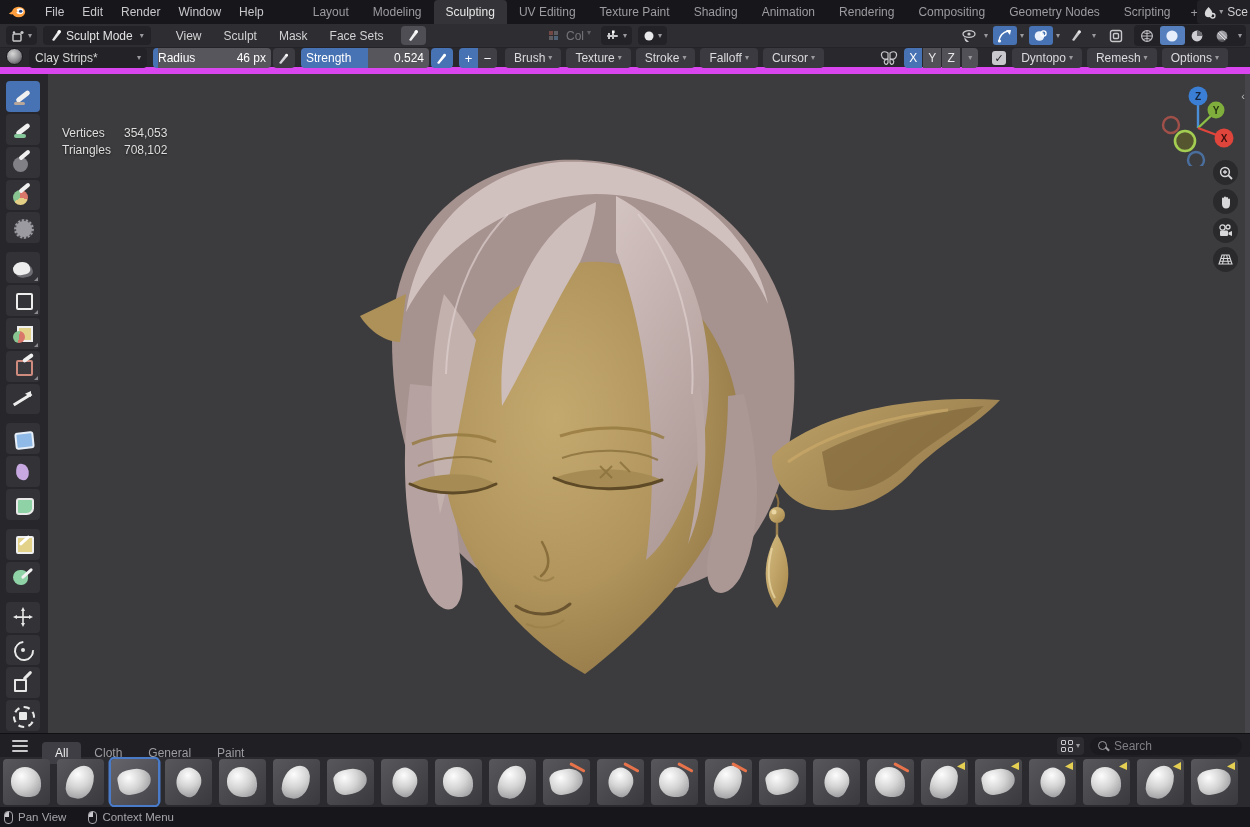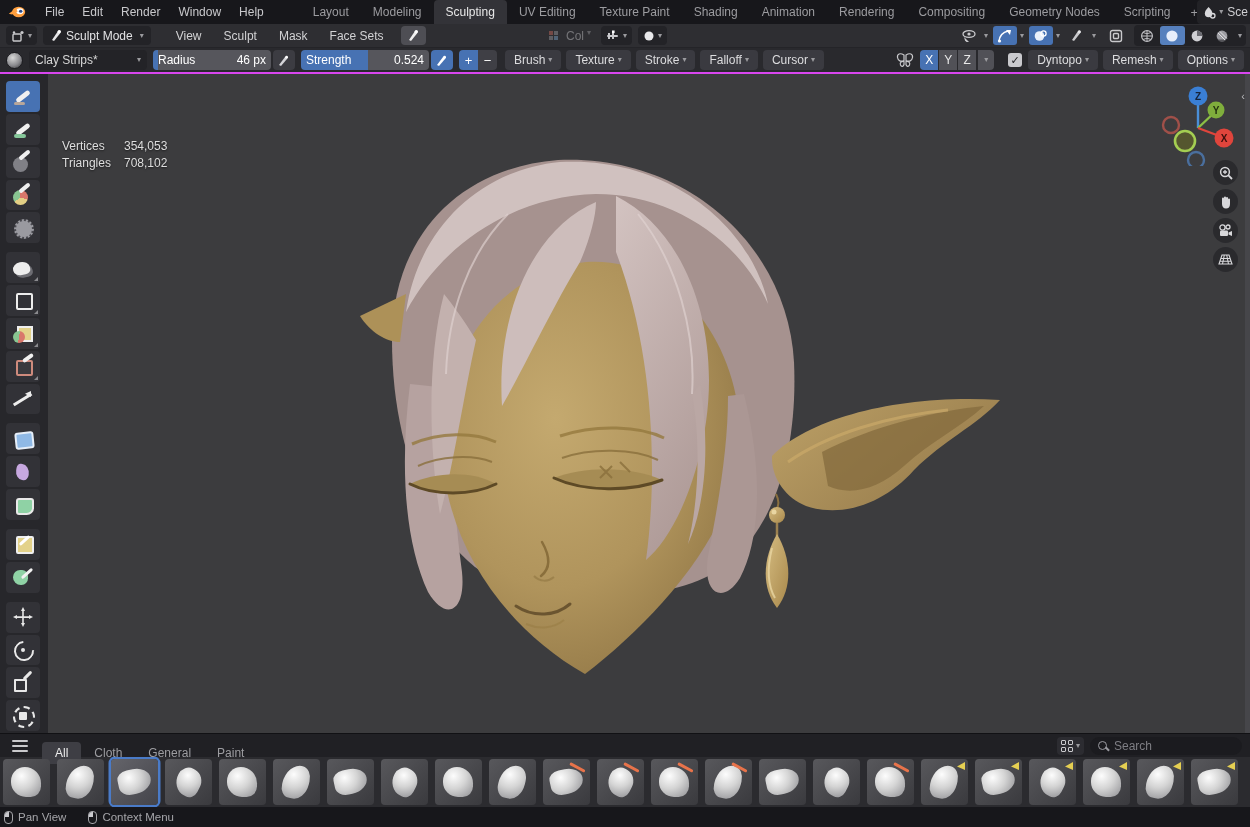--- a/index.html
+++ b/index.html
@@ -37,21 +37,21 @@
   #hdr-mid{position:absolute;left:548px;display:flex;align-items:center}
   #hdr-mid .dis{opacity:.45}
   #hdr-right{position:absolute;right:4px;display:flex;align-items:center}
   .icobtn{width:24px;height:19px;border-radius:3px;display:flex;align-items:center;justify-content:center}
   .icobtn.on{background:var(--blue)}
   .shade-group{display:flex;background:#222226;border-radius:4px;margin-left:6px;padding:1px}
   .shade-group .icobtn{width:25px}
   .shade-group .icobtn.on{background:#5680bd}
 
   
-  #tools{height:26px;background:var(--bg-tool);display:flex;align-items:center;padding:0 6px;position:relative;border-bottom:2px solid #d946ef}
+  #tools{height:26px;background:var(--bg-tool);display:flex;align-items:flex-start;padding:0 6px;position:relative;border-bottom:7px solid #d946ef}
   #brush-preview{width:17px;height:17px;border-radius:50%;background:radial-gradient(circle at 38% 32%,#d8d8d8,#8c8c90 55%,#3a3a3e 95%);margin-right:6px;border:1px solid #1c1c20}
   #brush-sel{width:118px;background:var(--pill);border-radius:4px;height:20px;display:flex;align-items:center;padding:0 6px;justify-content:space-between}
   .slider{height:20px;border-radius:4px;display:flex;align-items:center;justify-content:space-between;padding:0 5px;color:#fff;margin-left:6px}
   #radius-slider{width:118px;background:linear-gradient(90deg,var(--blue) 4%,var(--slider) 4%)}
   #strength-slider{width:128px;background:linear-gradient(90deg,var(--blue) 52.4%,var(--slider) 52.4%)}
   .pressure{width:22px;height:20px;border-radius:4px;background:#3c3c42;margin-left:2px;display:flex;align-items:center;justify-content:center}
   .pressure.on{background:var(--blue)}
   #pm{display:flex;margin-left:6px}
   #pm span{width:19px;height:20px;display:flex;align-items:center;justify-content:center;font-size:13px;color:#fff}
   #plus-btn{background:var(--blue);border-radius:4px 0 0 4px}
@@ -112,21 +112,21 @@
   .g-scale::after{right:1px;top:2px;width:11px;height:3px;background:#e8e8e8;transform:rotate(-45deg);border-radius:2px}
   .g-transform::before{left:1px;top:1px;width:18px;height:18px;border:2px dashed #e8e8e8;border-radius:50%}
   .g-transform::after{left:7px;top:7px;width:8px;height:8px;background:#e8e8e8;border-radius:1px}
 
   
   #viewport{flex:1;background:var(--bg-vp);position:relative;overflow:hidden}
   #vp-scroll{position:absolute;right:0;top:0;width:5px;height:100%;background:#46464a}
   #vp-collapse{position:absolute;right:5px;top:16px;color:#b8b8bc;font-size:11px}
   #vp-info{position:absolute;left:14px;top:9px;text-shadow:0 1px 2px rgba(0,0,0,.55);color:#e0e0e0}
   #vp-info .sub{margin-top:4px}
-  #vp-stats{position:absolute;left:14px;top:65px;text-shadow:0 1px 2px rgba(0,0,0,.55);color:#dedede}
+  #vp-stats{position:absolute;left:14px;top:52px;text-shadow:0 1px 2px rgba(0,0,0,.55);color:#dedede}
   #vp-stats .row{display:flex;margin-bottom:3px}
   #vp-stats .s-label{width:62px}
   #gizmo{position:absolute;right:12px;top:10px}
   .navbtn{position:absolute;right:12px;width:25px;height:25px;border-radius:50%;background:rgba(36,36,40,.75);display:flex;align-items:center;justify-content:center}
   #head-svg{position:absolute;left:300px;top:70px}
 
   
   #shelf-hdr{height:24px;background:var(--shelfhdr);display:flex;align-items:center;position:relative;border-top:1px solid #111114}
   #burger{margin:0 14px 0 12px;display:flex;flex-direction:column;gap:3px}
   #burger i{display:block;width:16px;height:2px;background:#c9c9cc;border-radius:1px}
@@ -391,21 +391,21 @@
     </div>
     <span id="dyn-check">✓</span>
     <div class="dd">
       <span>Dyntopo</span>
       <span class="caret">▾</span>
     </div>
     <div class="dd">
       <span>Remesh</span>
       <span class="caret">▾</span>
     </div>
-    <div class="dd" style="margin-right:0">
+    <div class="dd" style="margin-right:16px">
       <span>Options</span>
       <span class="caret">▾</span>
     </div>
   </div>
 </div>
 
 <div id="main">
   <div id="ltoolbar">
       <div class="tool active">
         <span class="g g-brush"></span>

